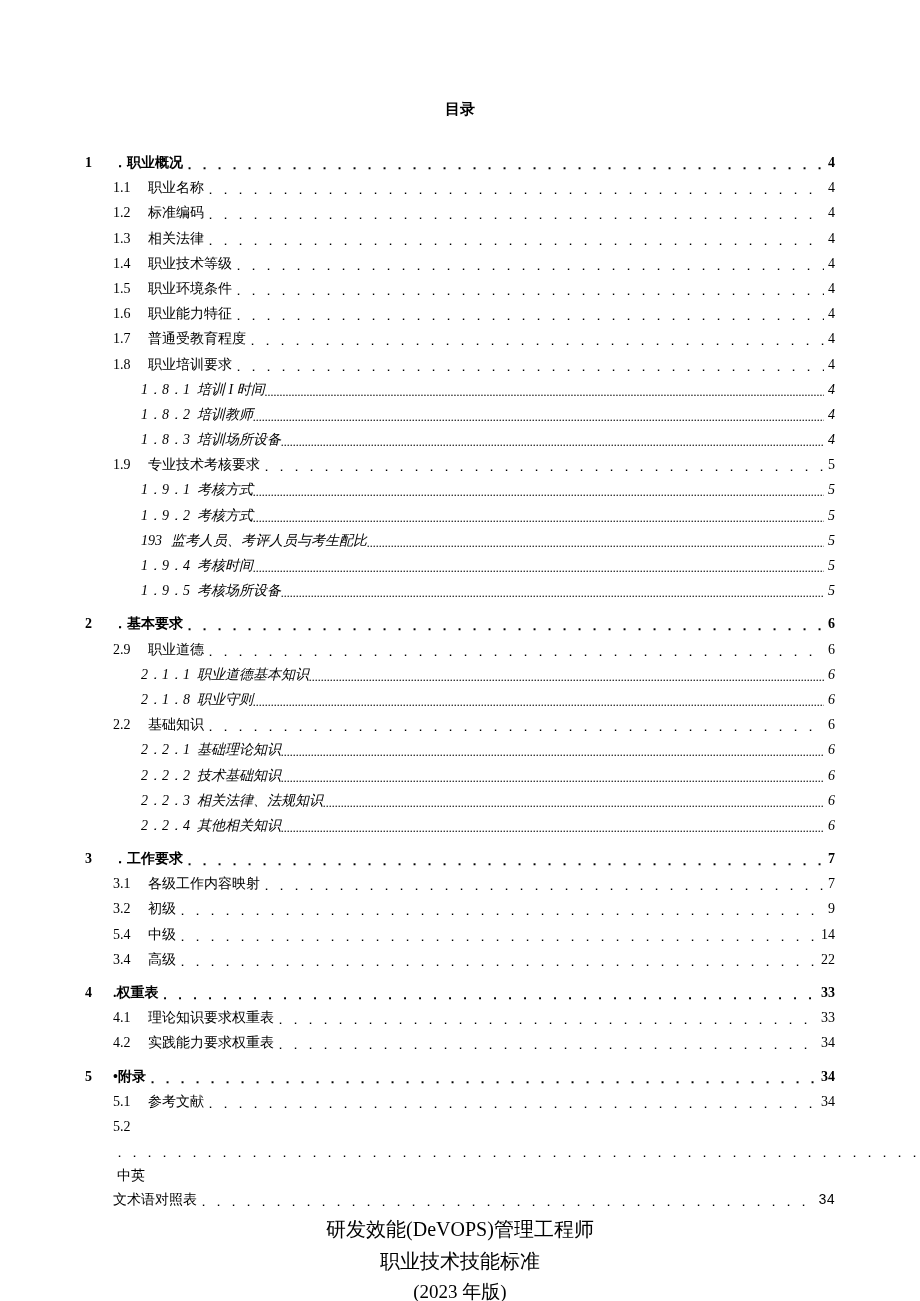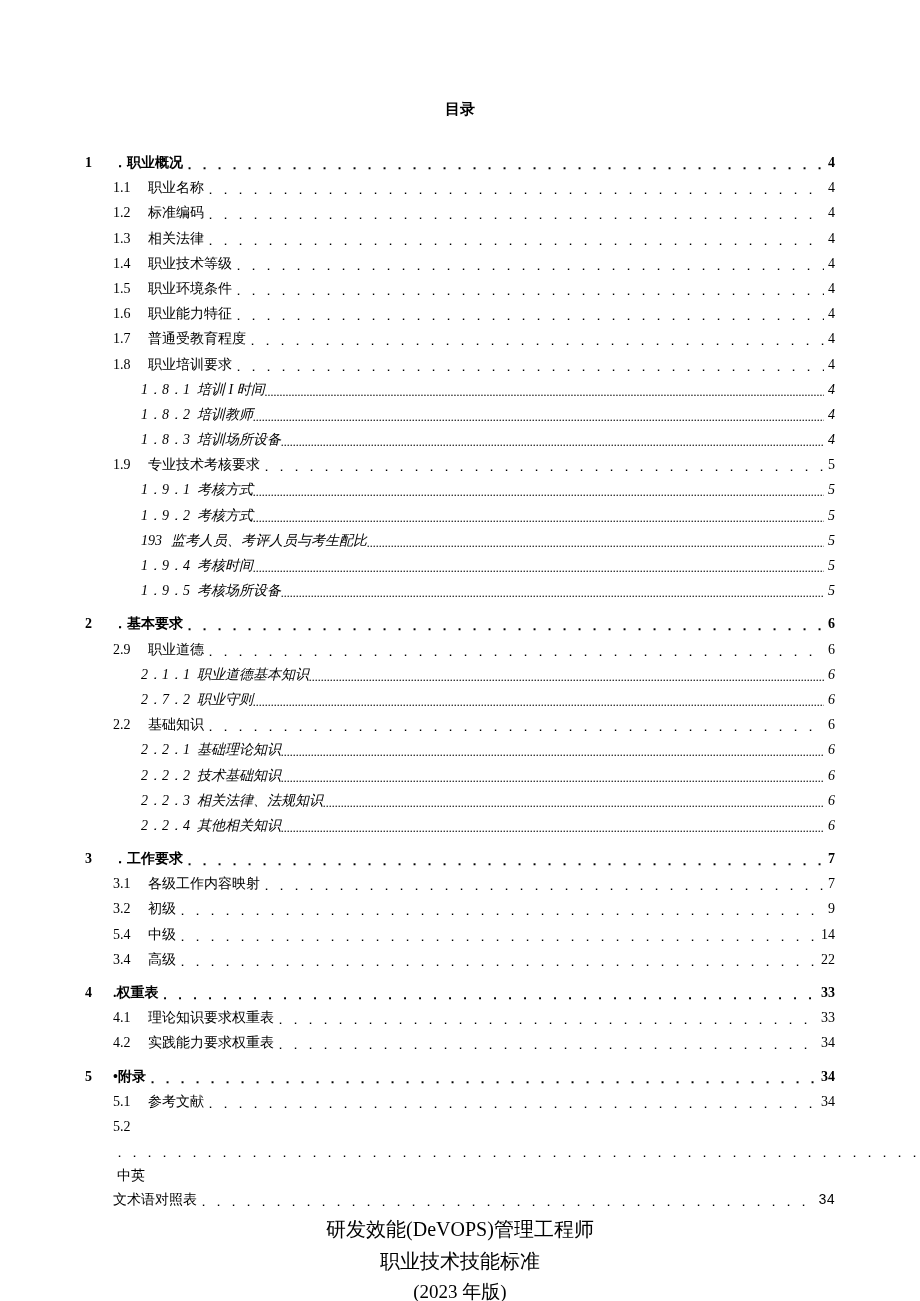--- a/index.html
+++ b/index.html
@@ -193,21 +193,21 @@
   <span class="toc-dots">．．．．．．．．．．．．．．．．．．．．．．．．．．．．．．．．．．．．．．．．．．．．．．．．．．．．．．．．．．．．．．．．．．．．．．．．．．．．．．．．．．．．．．．．．．．．．．</span>
   <span class="toc-page">6</span>
 </div>
 <div class="toc-line l3">
   <span class="toc-num">2．1．1</span>
   <span class="toc-label">职业道德基本知识</span>
   <span class="toc-dots dense">........................................................................................................................................................................................................................</span>
   <span class="toc-page">6</span>
 </div>
 <div class="toc-line l3">
-  <span class="toc-num">2．7．2</span>
+  <span class="toc-num">2．1．8</span>
   <span class="toc-label">职业守则</span>
   <span class="toc-dots dense">........................................................................................................................................................................................................................</span>
   <span class="toc-page">6</span>
 </div>
 <div class="toc-line l2">
   <span class="toc-num">2.2</span>
   <span class="toc-label">基础知识</span>
   <span class="toc-dots">．．．．．．．．．．．．．．．．．．．．．．．．．．．．．．．．．．．．．．．．．．．．．．．．．．．．．．．．．．．．．．．．．．．．．．．．．．．．．．．．．．．．．．．．．．．．．．</span>
   <span class="toc-page">6</span>
 </div>

